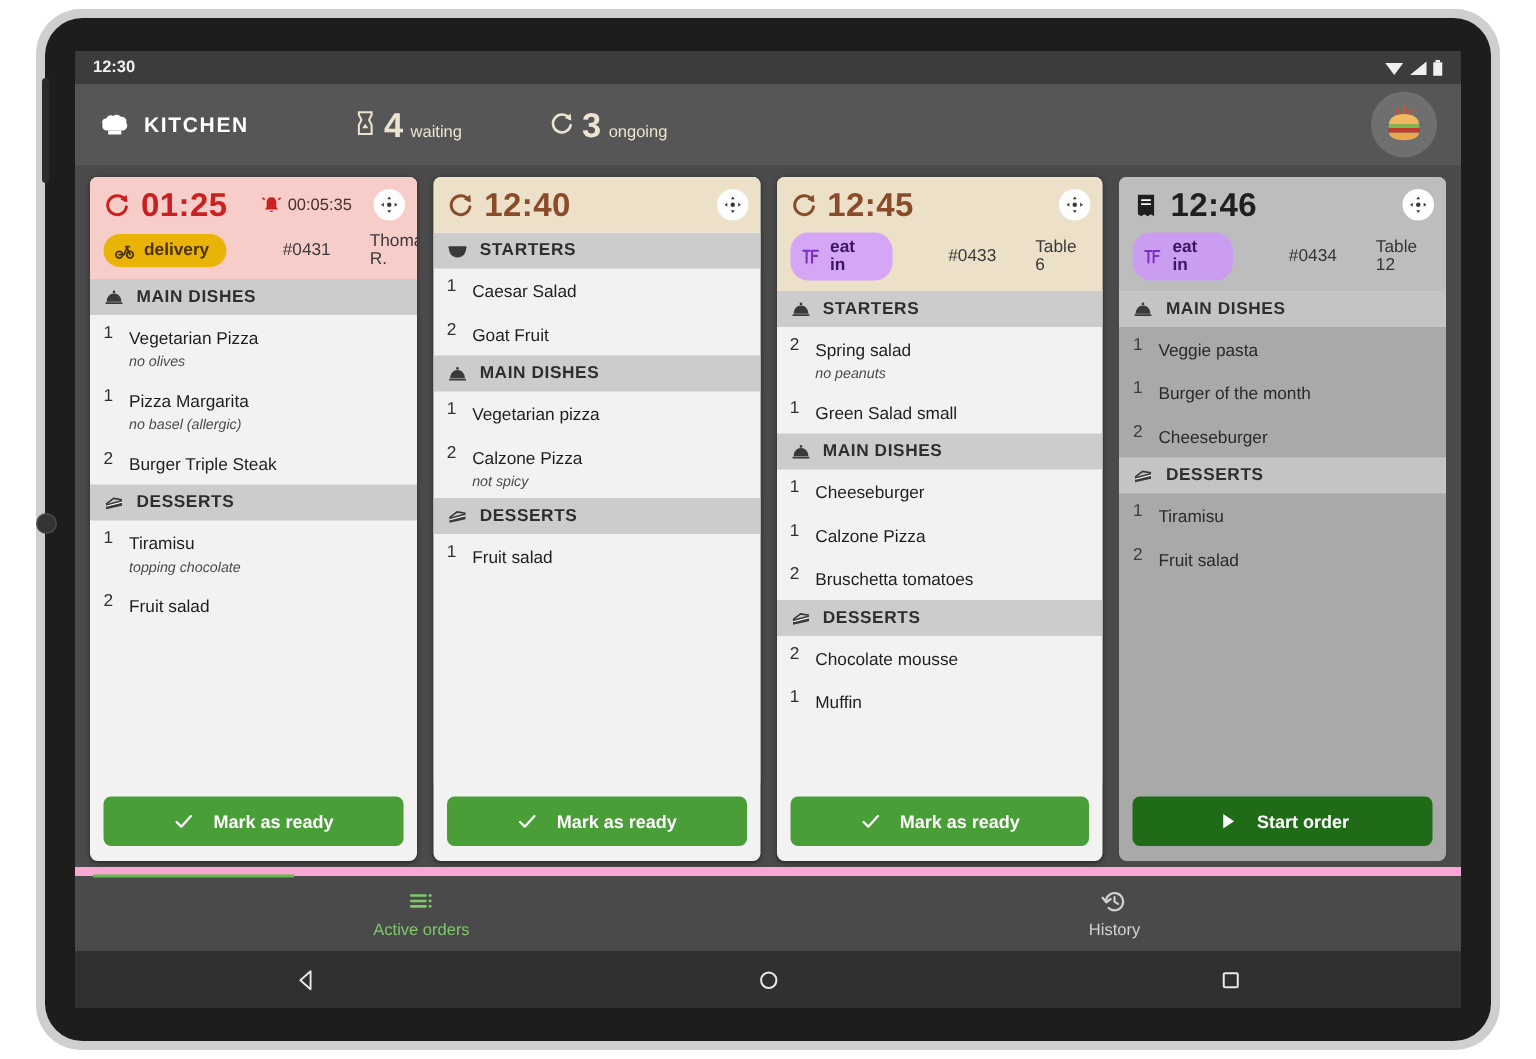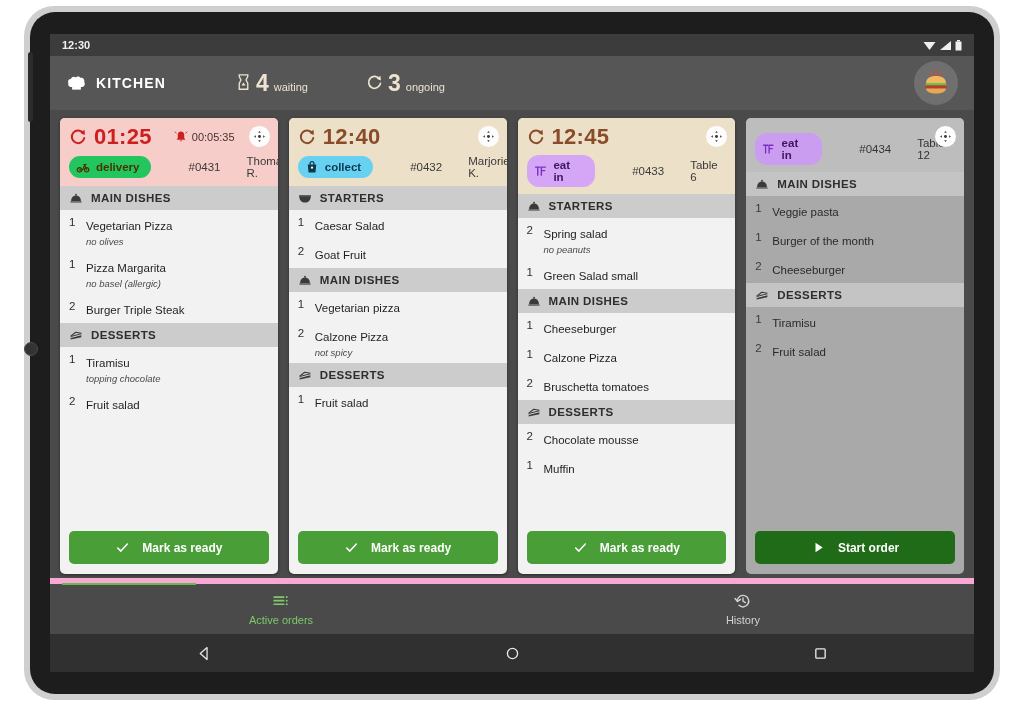--- a/index.html
+++ b/index.html
@@ -126,21 +126,21 @@
   }
 
   .head-row2 {
     display: flex; align-items: center; margin-top: 7px;
   }
   .badge {
     display: inline-flex; align-items: center; gap: 6px;
     border-radius: 12px; padding: 4px 12px 4px 7px;
     font-size: 11.5px; font-weight: 600;
   }
-  .badge.delivery { background: #22c55e; color: #4b3200; }
+  .badge.delivery { background: #eab308; color: #4b3200; }
   .badge.collect  { background: #68d1f2; color: #0c3a4c; }
   .badge.eatin    { background: #d4a6f5; color: #3d1660; }
   .badge.eatin.dimbadge { background: #cb9df0; color: #3d1660; }
 
   .order-meta {
     margin-left: auto; display: flex; align-items: center;
     font-size: 11.5px; color: #3a3a3a;
   }
   .order-meta .num { margin-right: 26px; margin-left: 37px; }
   .dim .order-meta, .dimhead .order-meta { color: #343434; }
@@ -373,34 +373,20 @@
                   </svg>
                 </span>
                 <span class="timer brown">12:40</span>
               </div>
               <div class="expand-btn">
                 <svg width="13" height="13" viewBox="0 0 20 20">
                   <path d="M10 1.6 L12 4.4 L8 4.4 Z M10 18.4 L8 15.6 L12 15.6 Z M1.6 10 L4.4 8 L4.4 12 Z M18.4 10 L15.6 12 L15.6 8 Z" fill="#3a3a3a"></path>
                   <circle cx="10" cy="10" r="2.3" fill="#3a3a3a"></circle>
                 </svg>
               </div>
-              <div class="head-row2">
-                <span class="badge collect">
-                  <svg width="14" height="14" viewBox="0 0 20 20">
-                    <path d="M4 6.4 H16 L15 18 H5 Z" fill="#0c3a4c"></path>
-                    <path d="M7.2 7.2 L7.2 5.2 A2.8 2.8 0 0 1 12.8 5.2 L12.8 7.2" fill="none" stroke="#0c3a4c" stroke-width="1.7"></path>
-                    <circle cx="10" cy="11" r="1.6" fill="#ffffff"></circle>
-                  </svg>
-                  <span>collect</span>
-                </span>
-                <span class="order-meta">
-                  <span class="num">#0432</span>
-                  <span>Marjorie K.</span>
-                </span>
-              </div>
             </div>
             <div class="card-body white">
               <div class="section-header">
                 <svg width="14" height="14" viewBox="0 0 20 20">
                   <path d="M1.8 7.6 H18.2 C18.2 13.4 14.6 16.6 10 16.6 C5.4 16.6 1.8 13.4 1.8 7.6 Z" fill="#3a3a3a"></path>
                   <rect x="1.4" y="6" width="17.2" height="2" rx="0.6" fill="#3a3a3a"></rect>
                 </svg>
                 <span>STARTERS</span>
               </div>
               <div class="item-row">
@@ -537,20 +523,29 @@
               <button class="action-btn ready">
                 <svg width="15" height="15" viewBox="0 0 20 20">
                   <path d="M3.6 10.6 L7.8 14.8 L16.4 5.4" fill="none" stroke="#ffffff" stroke-width="2" stroke-linecap="round" stroke-linejoin="round"></path>
                 </svg>
                 <span>Mark as ready</span>
               </button>
             </div>
           </div>
           <div class="order-card dim">
             <div class="card-head dimhead">
+              <div class="head-row1">
+                <span class="timer-icon">
+                  <svg width="18" height="18" viewBox="0 0 20 20">
+                    <path d="M4 2 H16 V18 L13.6 16.4 L11.2 18 L8.8 16.4 L6.4 18 L4 16.4 Z" fill="#1f1f1f"></path>
+                    <path d="M6.4 6 H13.6 M6.4 9 H13.6" stroke="#ffffff" stroke-width="1.2"></path>
+                  </svg>
+                </span>
+                <span class="timer dark">12:46</span>
+              </div>
               <div class="expand-btn">
                 <svg width="13" height="13" viewBox="0 0 20 20">
                   <path d="M10 1.6 L12 4.4 L8 4.4 Z M10 18.4 L8 15.6 L12 15.6 Z M1.6 10 L4.4 8 L4.4 12 Z M18.4 10 L15.6 12 L15.6 8 Z" fill="#3a3a3a"></path>
                   <circle cx="10" cy="10" r="2.3" fill="#3a3a3a"></circle>
                 </svg>
               </div>
               <div class="head-row2">
                 <span class="badge eatin dimbadge">
                   <svg width="14" height="14" viewBox="0 0 20 20">
                     <path d="M2.2 4.4 H8.6 M5.4 4.4 V16 M10.6 4.4 V16 M10.6 4.4 H16.4 M10.6 9.4 H15.4" fill="none" stroke="#7a2fc4" stroke-width="2" stroke-linecap="round"></path>

